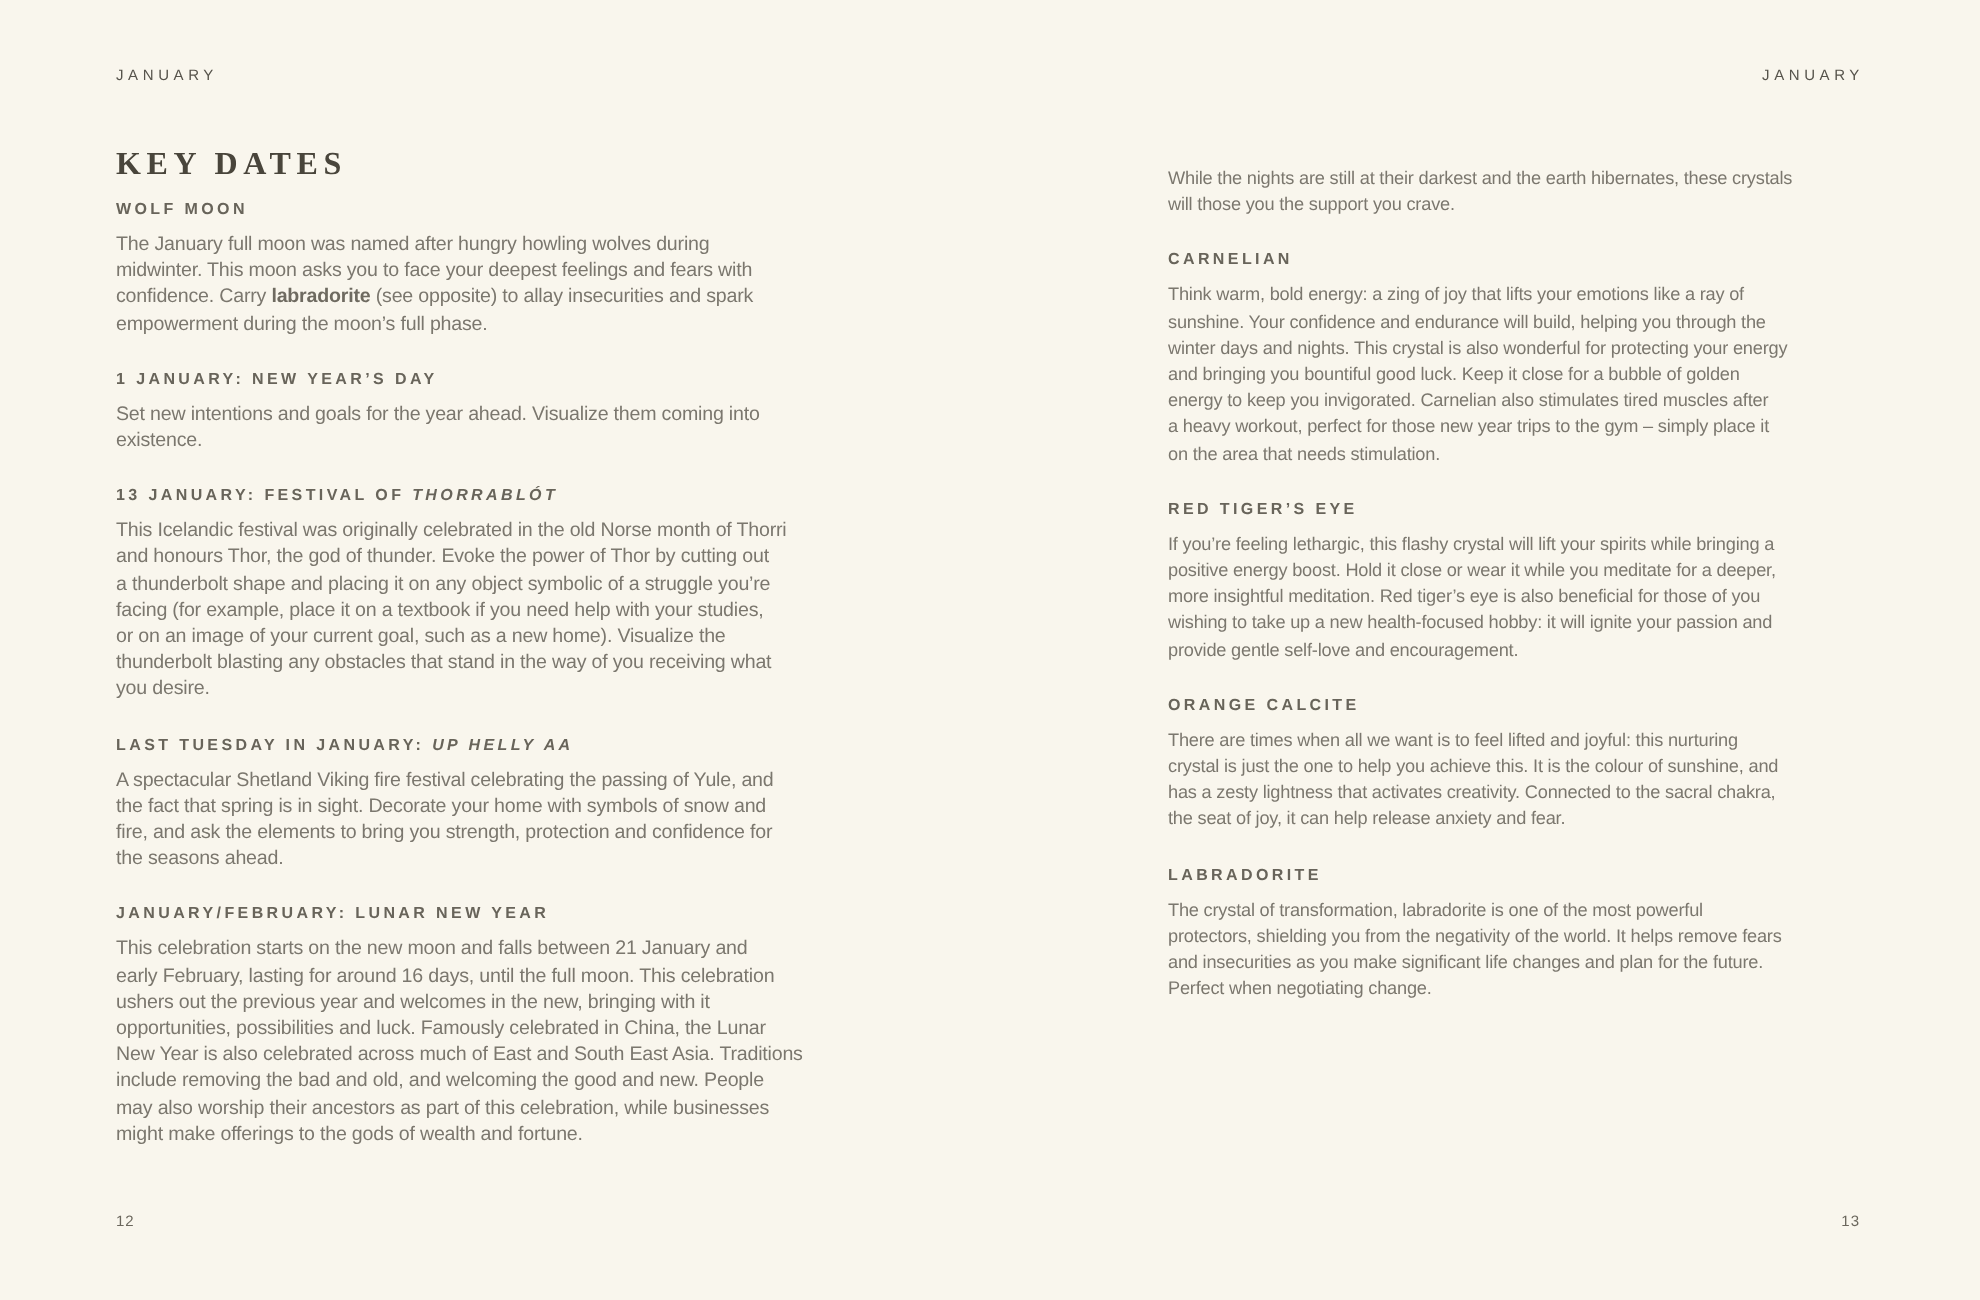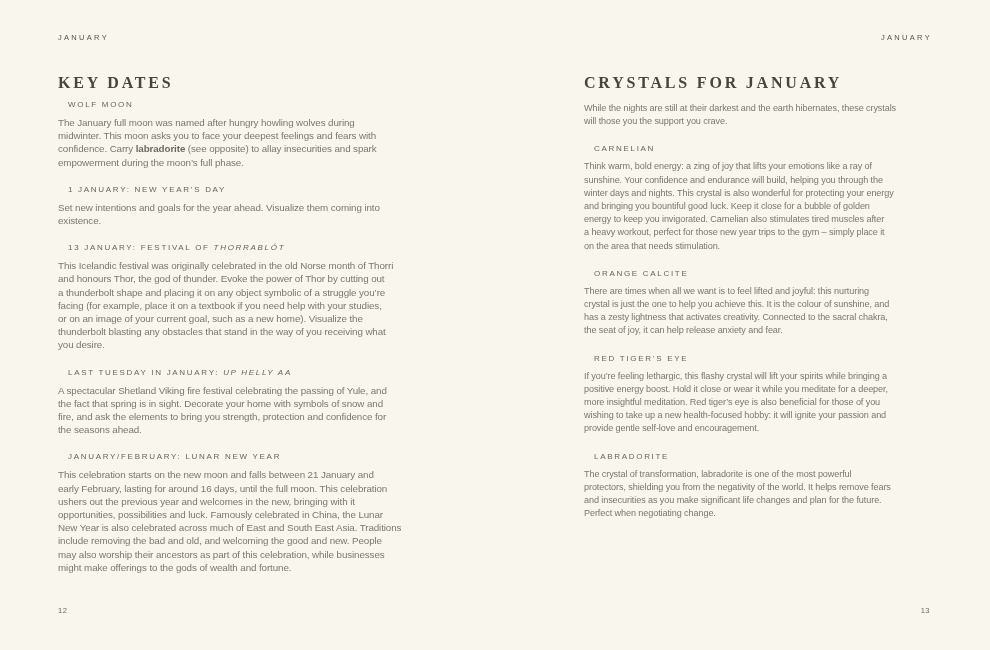--- a/index.html
+++ b/index.html
@@ -28,24 +28,24 @@
     font-weight: bold;
     font-size: 16px; line-height: 19px;
     letter-spacing: 2.8px;
     color: #49453b;
   }
 
   .content-left  { width: 415px; }
   .content-right { width: 368px; }
 
   .shead {
-    margin: 16px 0 7px 10px; padding: 0;
+    margin: 16px 0 7px 0; padding: 0;
     font-size: 8px; line-height: 9px;
     letter-spacing: 1.7px;
-    color: #68645a; font-weight: normal;
+    color: #68645a; font-weight: bold;
   }
   .sec-first .shead { margin-top: 8px; }
   .shead em { font-style: italic; letter-spacing: 1.7px; }
 
   .body {
     margin: 0; padding: 0;
     white-space: pre-line;
     color: #7b776e;
   }
   .content-left  .body { font-size: 9.8px; line-height: 13.2px; letter-spacing: -0.1px; }
@@ -118,51 +118,50 @@
       </section>
     </div>
 
     <div class="page-number">12</div>
   </div>
 
   <div class="page page-right">
     <div class="running-head">JANUARY</div>
 
     <div class="content-right">
-      <h1 class="page-title">CRYSTALS FOR JANUARY</h1>
 
       <p class="body intro">While the nights are still at their darkest and the earth hibernates, these crystals
 will those you the support you crave.</p>
 
       <section class="sec">
         <h3 class="shead"><span>CARNELIAN</span><em></em></h3>
         <p class="body">Think warm, bold energy: a zing of joy that lifts your emotions like a ray of
 sunshine. Your confidence and endurance will build, helping you through the
 winter days and nights. This crystal is also wonderful for protecting your energy
 and bringing you bountiful good luck. Keep it close for a bubble of golden
 energy to keep you invigorated. Carnelian also stimulates tired muscles after
 a heavy workout, perfect for those new year trips to the gym – simply place it
 on the area that needs stimulation.</p>
       </section>
 
       <section class="sec">
-        <h3 class="shead"><span>ORANGE CALCITE</span><em></em></h3>
-        <p class="body">There are times when all we want is to feel lifted and joyful: this nurturing
-crystal is just the one to help you achieve this. It is the colour of sunshine, and
-has a zesty lightness that activates creativity. Connected to the sacral chakra,
-the seat of joy, it can help release anxiety and fear.</p>
-      </section>
-
-      <section class="sec">
         <h3 class="shead"><span>RED TIGER’S EYE</span><em></em></h3>
         <p class="body">If you’re feeling lethargic, this flashy crystal will lift your spirits while bringing a
 positive energy boost. Hold it close or wear it while you meditate for a deeper,
 more insightful meditation. Red tiger’s eye is also beneficial for those of you
 wishing to take up a new health-focused hobby: it will ignite your passion and
 provide gentle self-love and encouragement.</p>
+      </section>
+
+      <section class="sec">
+        <h3 class="shead"><span>ORANGE CALCITE</span><em></em></h3>
+        <p class="body">There are times when all we want is to feel lifted and joyful: this nurturing
+crystal is just the one to help you achieve this. It is the colour of sunshine, and
+has a zesty lightness that activates creativity. Connected to the sacral chakra,
+the seat of joy, it can help release anxiety and fear.</p>
       </section>
 
       <section class="sec">
         <h3 class="shead"><span>LABRADORITE</span><em></em></h3>
         <p class="body">The crystal of transformation, labradorite is one of the most powerful
 protectors, shielding you from the negativity of the world. It helps remove fears
 and insecurities as you make significant life changes and plan for the future.
 Perfect when negotiating change.</p>
       </section>
     </div>

